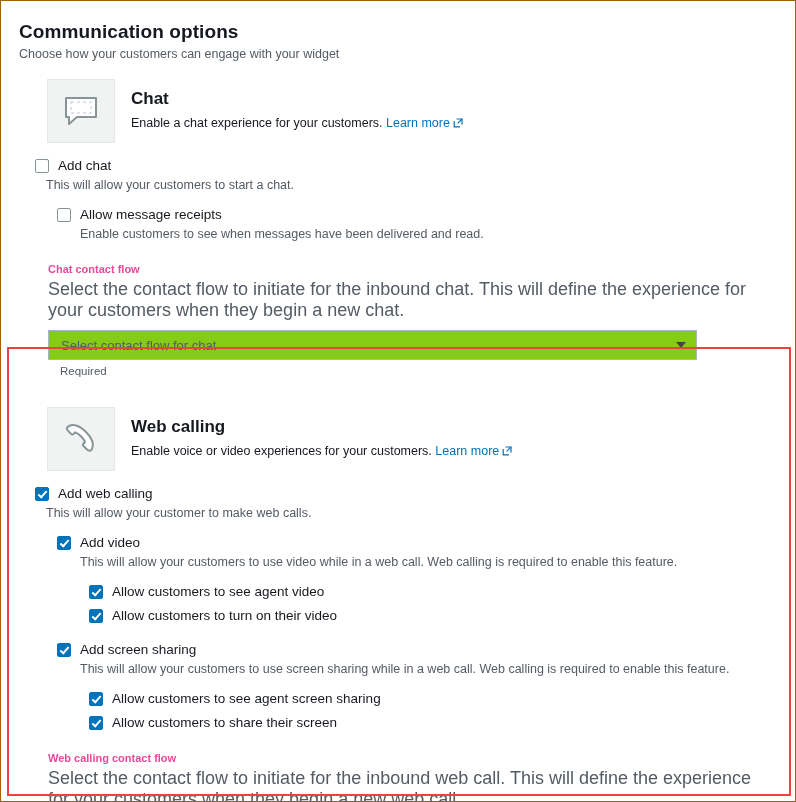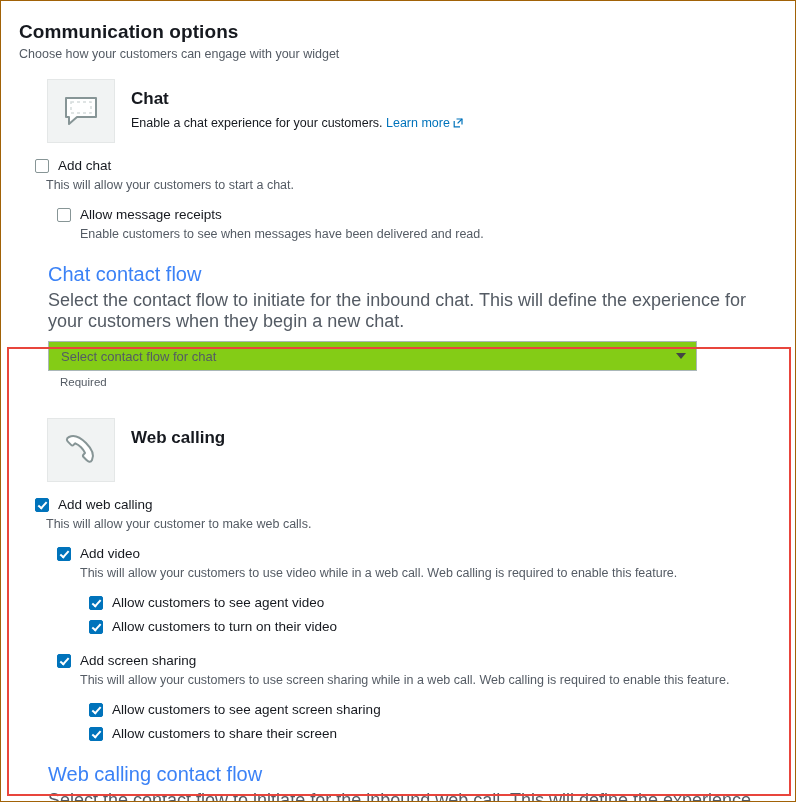--- a/index.html
+++ b/index.html
@@ -134,23 +134,23 @@
 
   .gap-s { margin-top: 12px; }
   .gap-m { margin-top: 16px; }
 
   
   .flow-block {
     margin-left: 29px;
     margin-top: 20px;
   }
   .flow-title {
-    font-size: 20px;
-    font-weight: normal;
-    color: #3b82f6;
+    font-size: 11px;
+    font-weight: bold;
+    color: #ec4899;
     margin-bottom: 4px;
   }
   .flow-desc {
     font-size: 18px;
     color: #545b64;
     margin-bottom: 9px;
   }
   .select {
     height: 30px;
     border: 1px solid #aab7b8;
@@ -251,20 +251,28 @@
 
     <div class="web-section">
       <div class="channel-head" style="margin-top:22px;">
         <div class="channel-icon">
           <svg width="38" height="36" viewBox="0 0 38 36" aria-hidden="true">
             <path d="M7 5c6-3 12 1 17 6s9 11 6 17c-1.5 3-4 1.5-5.5 0l-3-3c-1-1-.5-2 .3-2.8l1.2-1.2c-1-2.2-2.3-4-4-5.7s-3.5-3-5.7-4L11.9 12.6c-.8.8-1.8 1.3-2.8.3l-3-3C4.6 8.4 4 6.5 7 5Z" fill="#ffffff" stroke="#879596" stroke-width="2" stroke-linejoin="round"></path>
           </svg>
         </div>
         <div class="channel-text">
           <div class="channel-name">Web calling</div>
+          <div class="channel-desc">
+            <span>Enable voice or video experiences for your customers.</span>
+            <a class="link">Learn more</a><span class="ext-icon"><svg width="10" height="10" viewBox="0 0 10 10">
+                  <path d="M3.5 1H9v5.5" fill="none" stroke="#0073bb" stroke-width="1.2"></path>
+                  <path d="M9 1L4.6 5.4" stroke="#0073bb" stroke-width="1.2"></path>
+                  <path d="M7 8.8H1.2V3" fill="none" stroke="#0073bb" stroke-width="1.2"></path>
+                </svg></span>
+          </div>
         </div>
       </div>
 
       <div class="cb-row lvl0">
         <span class="cb checked"></span>
         <span class="cb-label">Add web calling</span>
       </div>
       <div class="cb-help help-lvl0">This will allow your customer to make web calls.</div>
 
       <div class="cb-row lvl1 gap-s">

